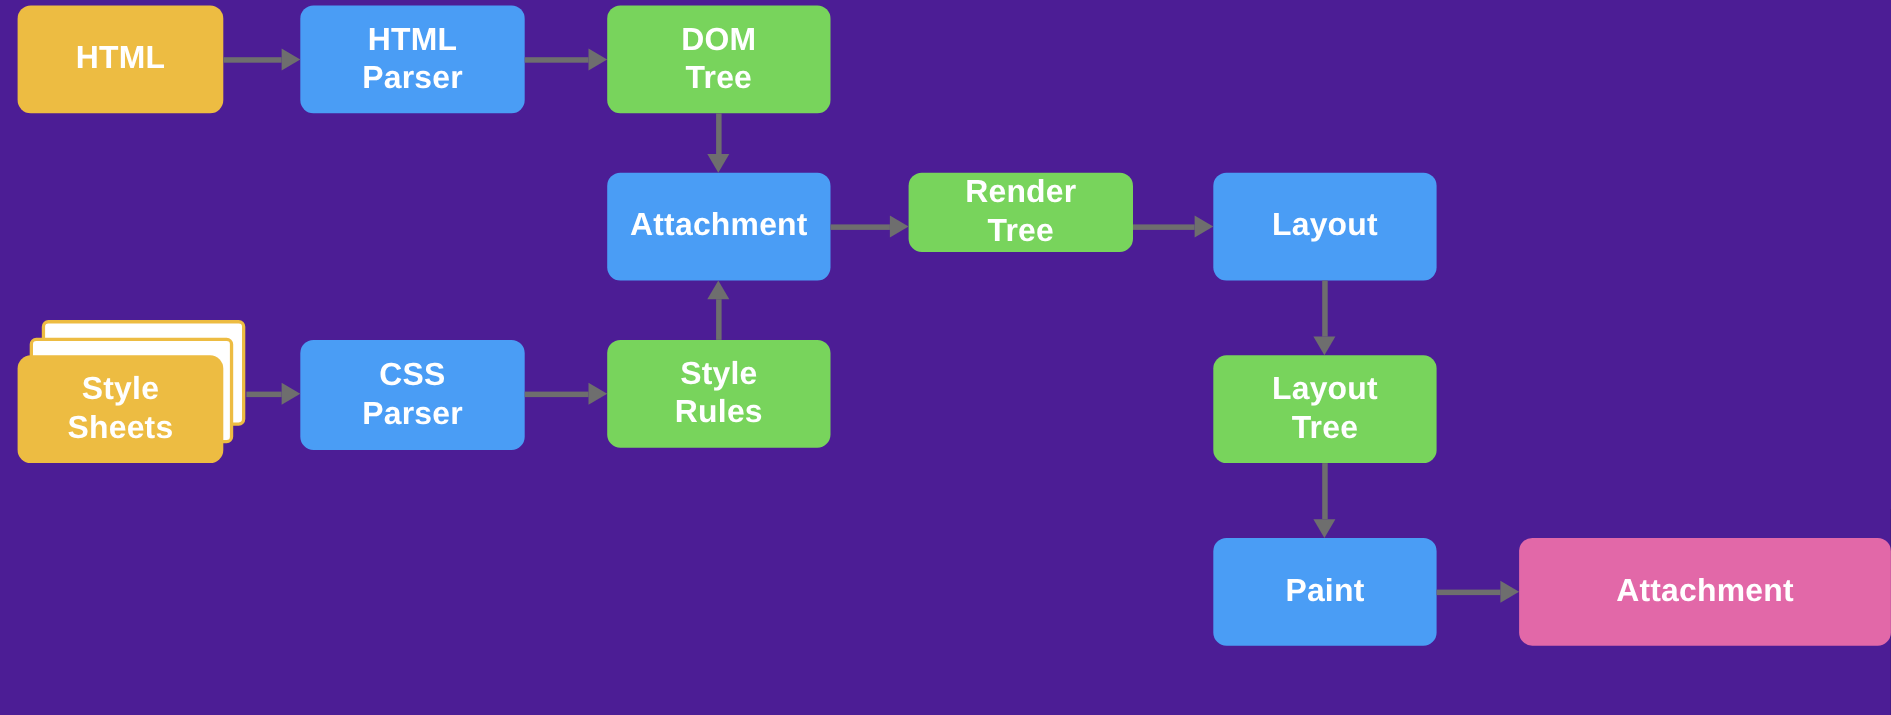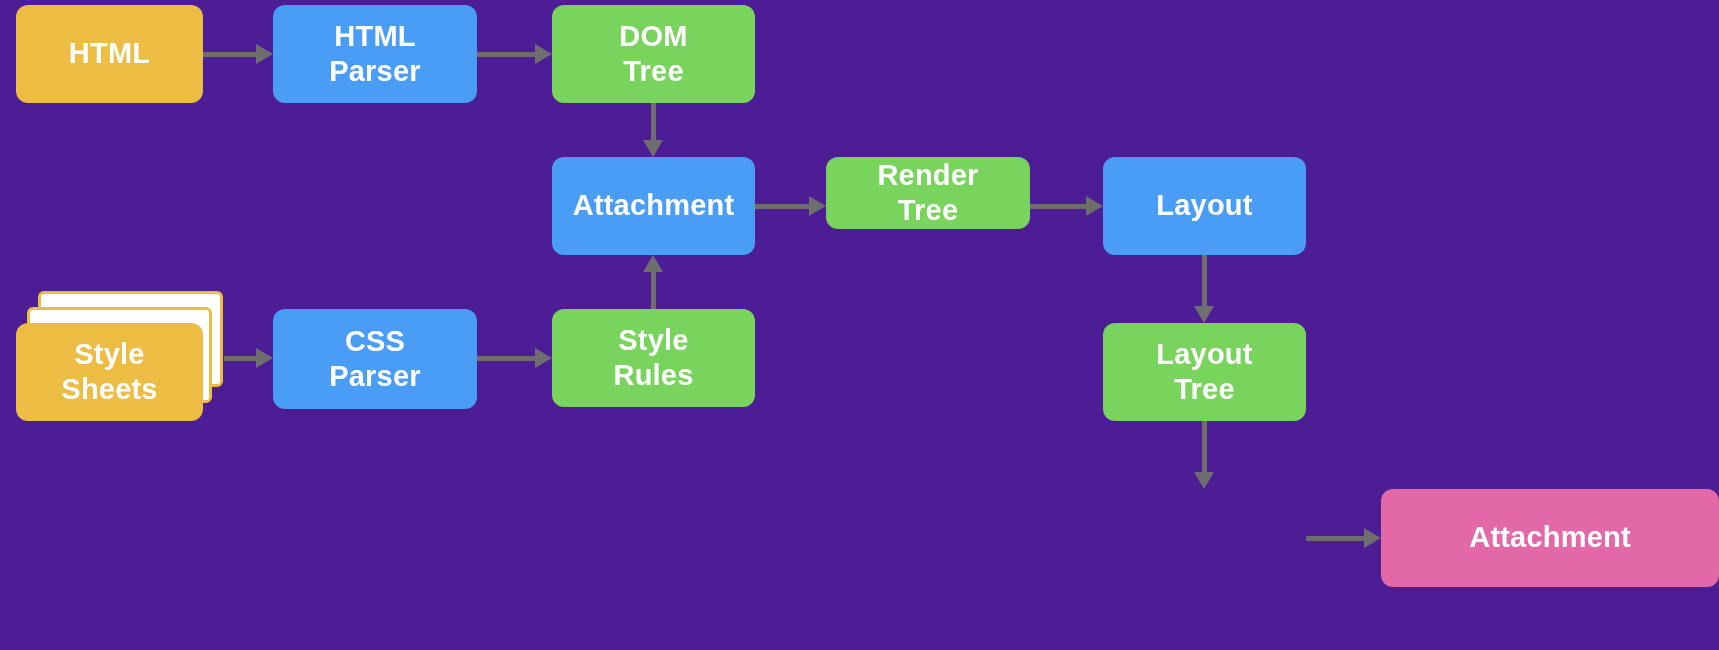--- a/index.html
+++ b/index.html
@@ -146,20 +146,23 @@
   <div class="node green" style="left:552px; top:309px; width:203px; height:98px;">
     <span>Style
 Rules</span>
   </div>
 
   <div class="node green" style="left:1103px; top:323px; width:203px; height:98px;">
     <span>Layout
 Tree</span>
   </div>
 
+  <div class="node blue" style="left:1103px; top:489px; width:203px; height:98px;">
+    <span>Paint</span>
+  </div>
 
   <div class="node pink" style="left:1381px; top:489px; width:338px; height:98px;">
     <span>Attachment</span>
   </div>
 
   <div class="arrow right" style="left:203px; top:44px; width:70px; height:20px;">
     <div class="line-h" style="width:53px;"></div>
     <div class="head"></div>
   </div>
 

